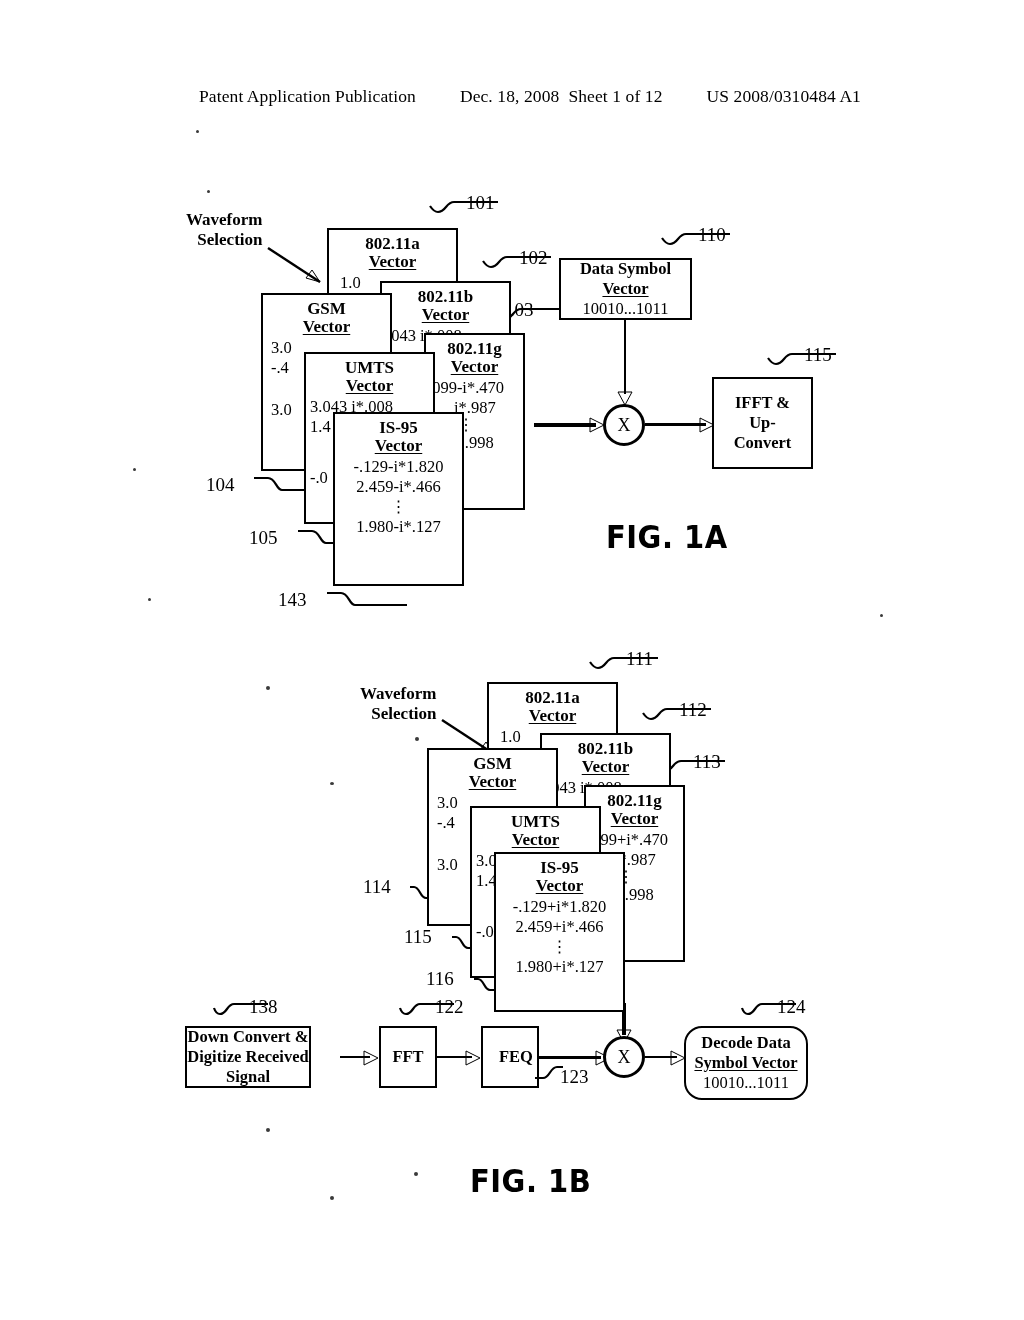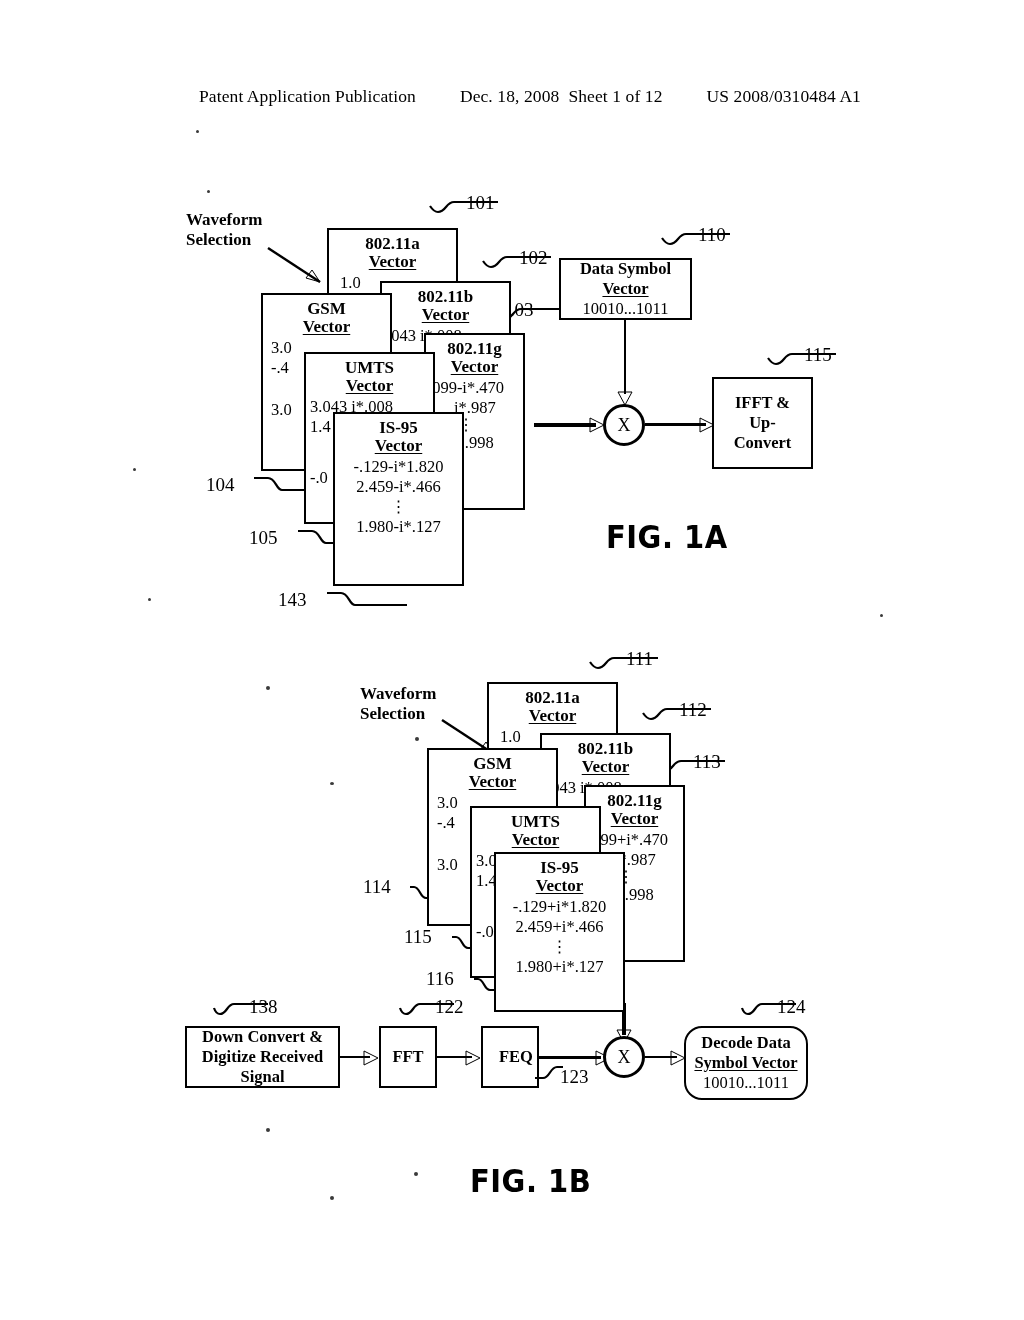--- a/index.html
+++ b/index.html
@@ -130,21 +130,21 @@
     transform: scaleY(1.12);
     transform-origin: left top;
     white-space: nowrap;
   }
 
   .wsel {
     position: absolute;
     font-weight: bold;
     font-size: 17px;
     line-height: 1.15;
-    text-align: left;
+    text-align: right;
     white-space: nowrap;
   }
 
   .speck { position: absolute; background: #3a3a3a; border-radius: 50%; }
 </style>
 </head>
 <body>
 
 <div class="page-header">
   <span class="hdr-pub">Patent Application Publication</span>
@@ -374,21 +374,21 @@
       <div class="vrow">2.459+i*.466</div>
       <div class="vdots" style="margin-top:3px;">⋮</div>
       <div class="vrow" style="margin-top:2px;">1.980+i*.127</div>
     </div>
   </div>
   <svg class="ov" style="left:472px; top:972px; width:30px; height:26px;">
     <path d="M28 18 L18 18 C12 18 12 7 6 7 L2 7" stroke-width="2.2"></path>
   </svg>
   <div class="ref" style="left:426px; top:968px;">116</div>
 
-  <div class="pbox" style="left:185px; top:1026px; width:155px; height:62px;">
+  <div class="pbox" style="left:185px; top:1026px; width:126px; height:62px;">
     <div>Down Convert &amp;</div>
     <div>Digitize Received</div>
     <div>Signal</div>
   </div>
   <svg class="ov" style="left:212px; top:998px; width:62px; height:32px;">
     <path d="M56 6 L22 6 C15 6 15 16 8 16 C5 16 3 13 2 10" stroke-width="2.2"></path>
   </svg>
   <div class="ref" style="left:249px; top:996px;">138</div>
 
   <div class="hline" style="left:340px; top:1056px; width:30px;"></div>

